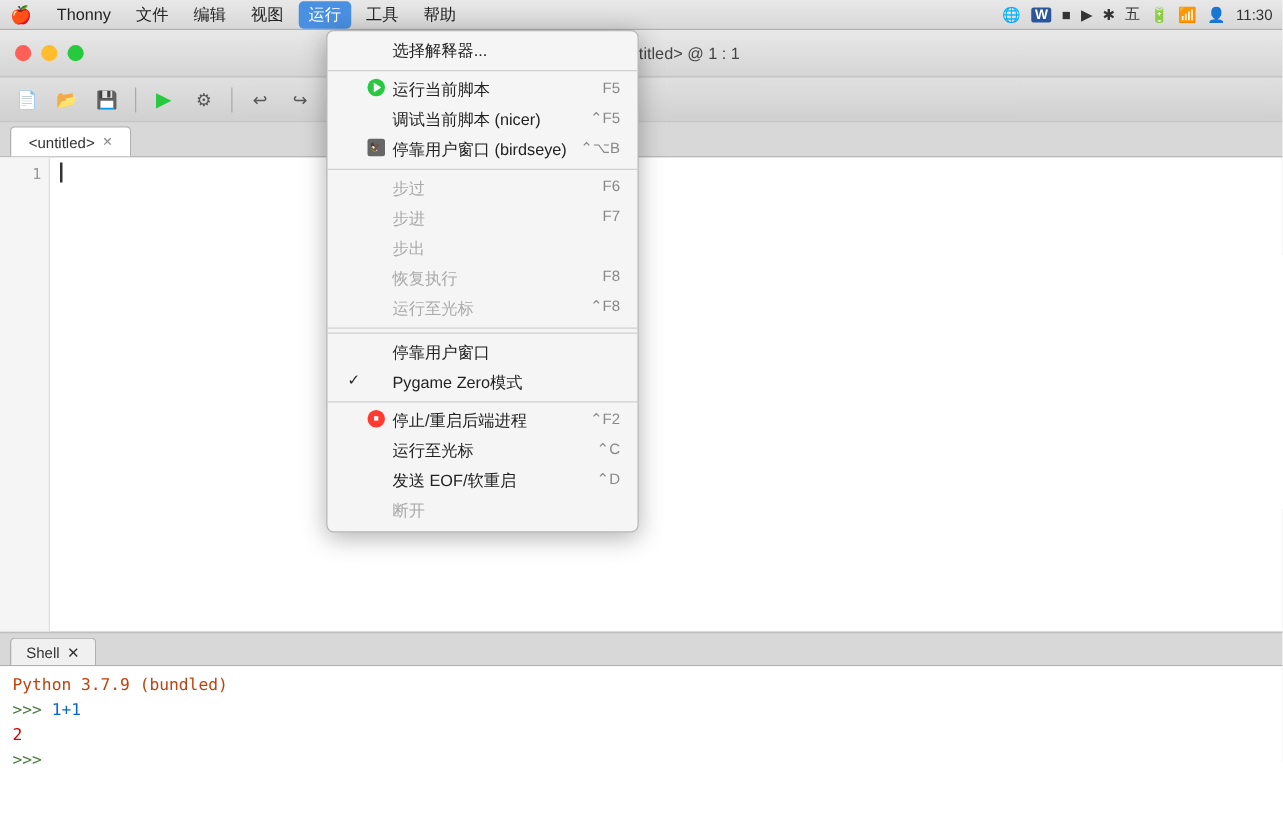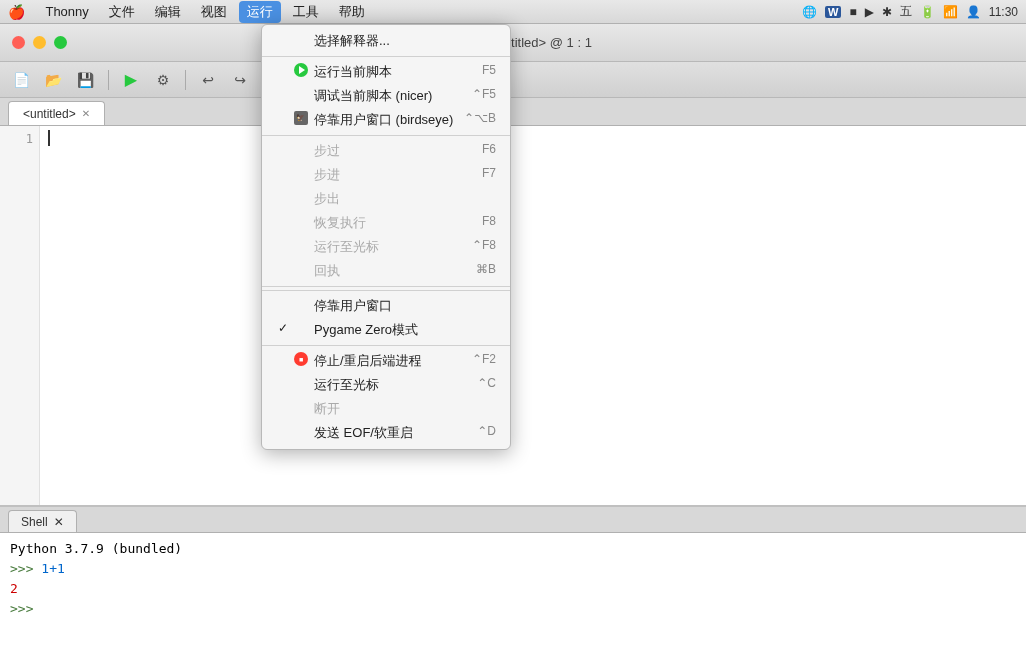--- a/index.html
+++ b/index.html
@@ -232,21 +232,21 @@
     }
     .shell-content {
       flex: 1;
       padding: 6px 10px;
       font-family: "Menlo", "Monaco", monospace;
       font-size: 13px;
       background: white;
       overflow: auto;
     }
     .shell-line { line-height: 20px; }
-    .shell-python-info { color: #000000; }
+    .shell-python-info { color: #c2410c; }
     .shell-prompt { color: #4a7c3f; }
     .shell-input { color: #0066cc; }
     .shell-output { color: #cc0000; }
     .shell-prompt2 { color: #4a7c3f; }
 
     
     .menu-overlay {
       position: absolute;
       top: 24px;
       left: 0;
@@ -504,26 +504,20 @@
         <span style="width: 20px; display: inline-block;"></span>
         <span class="item-label">恢复执行</span>
         <span class="item-shortcut">F8</span>
       </div>
       <div class="menu-item-row disabled">
         <span class="menu-check"></span>
         <span style="width: 20px; display: inline-block;"></span>
         <span class="item-label">运行至光标</span>
         <span class="item-shortcut">⌃F8</span>
       </div>
-      <div class="menu-item-row disabled">
-        <span class="menu-check"></span>
-        <span style="width: 20px; display: inline-block;"></span>
-        <span class="item-label">回执</span>
-        <span class="item-shortcut">⌘B</span>
-      </div>
       <div class="menu-separator"></div>
       <div class="menu-separator"></div>
       <div class="menu-item-row">
         <span class="menu-check"></span>
         <span style="width: 20px; display: inline-block;"></span>
         <span class="item-label">停靠用户窗口</span>
       </div>
       <div class="menu-item-row">
         <span class="menu-check">✓</span>
         <span style="width: 20px; display: inline-block;"></span>
@@ -535,25 +529,25 @@
         <span class="stop-icon">■</span>
         <span class="item-label">停止/重启后端进程</span>
         <span class="item-shortcut">⌃F2</span>
       </div>
       <div class="menu-item-row">
         <span class="menu-check"></span>
         <span style="width: 20px; display: inline-block;"></span>
         <span class="item-label">运行至光标</span>
         <span class="item-shortcut">⌃C</span>
       </div>
-      <div class="menu-item-row disabled">
-        <span class="menu-check"></span>
-        <span style="width: 20px; display: inline-block;"></span>
-        <span class="item-label">断开</span>
-      </div>
       <div class="menu-item-row">
         <span class="menu-check"></span>
         <span style="width: 20px; display: inline-block;"></span>
         <span class="item-label">发送 EOF/软重启</span>
         <span class="item-shortcut">⌃D</span>
       </div>
+      <div class="menu-item-row disabled">
+        <span class="menu-check"></span>
+        <span style="width: 20px; display: inline-block;"></span>
+        <span class="item-label">断开</span>
+      </div>
     </div>
 </div>
 
 </body></html>

